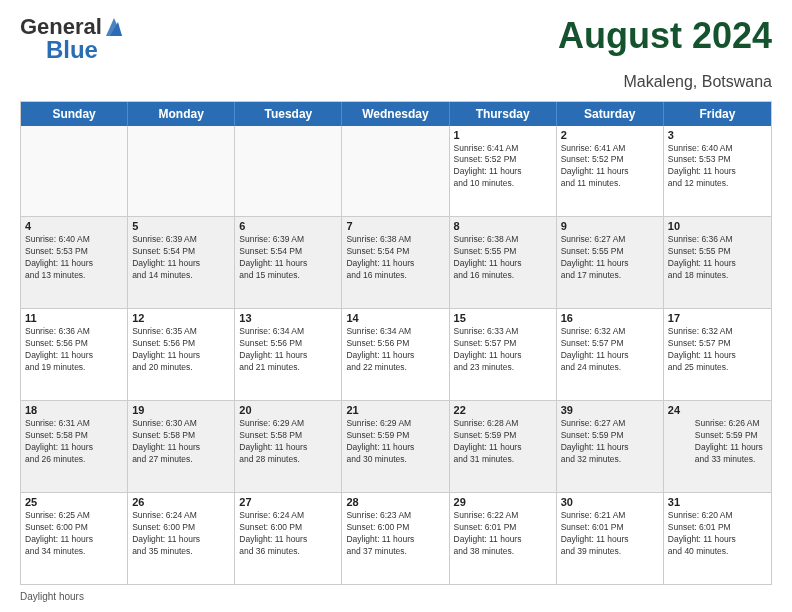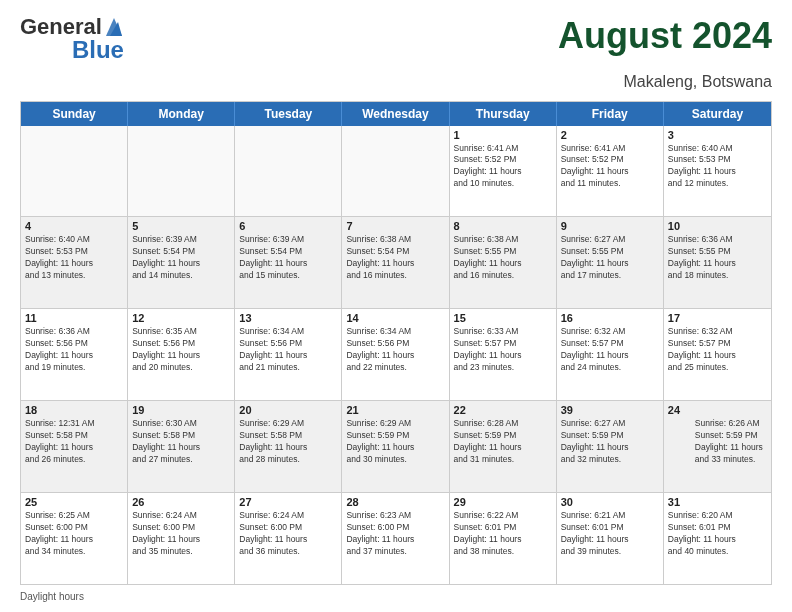--- a/index.html
+++ b/index.html
@@ -19,21 +19,21 @@
     }
     .header {
       display: flex;
       justify-content: space-between;
       align-items: flex-start;
       margin-bottom: 10px;
     }
     .logo {
       display: flex;
       flex-direction: column;
-      align-items: flex-end;
+      align-items: center;
     }
     .logo-text {
       display: flex;
       align-items: center;
       font-size: 22px;
       font-weight: bold;
       color: #333;
       line-height: 1;
     }
     .logo-general { color: #333; }
@@ -143,22 +143,22 @@
     </div>
   </div>
 
   <div class="calendar">
     <div class="cal-header" id="cal-header-row">
         <div class="cal-header-cell">Sunday</div>
         <div class="cal-header-cell">Monday</div>
         <div class="cal-header-cell">Tuesday</div>
         <div class="cal-header-cell">Wednesday</div>
         <div class="cal-header-cell">Thursday</div>
+        <div class="cal-header-cell">Saturday</div>
         <div class="cal-header-cell">Friday</div>
-        <div class="cal-header-cell">Saturday</div>
       </div>
     <div class="cal-body" id="cal-body">
         <div class="cal-row">
           <div class="cal-cell empty"></div>
           <div class="cal-cell empty"></div>
           <div class="cal-cell empty"></div>
           <div class="cal-cell empty"></div>
           <div class="cal-cell">
             <span class="day-num">1</span>
             <div class="day-info" style="white-space: pre-line;">Sunrise: 6:41 AM
@@ -279,21 +279,21 @@
             <span class="day-num">17</span>
             <div class="day-info" style="white-space: pre-line;">Sunrise: 6:32 AM
 Sunset: 5:57 PM
 Daylight: 11 hours
 and 25 minutes.</div>
           </div>
         </div>
         <div class="cal-row">
           <div class="cal-cell shaded">
             <span class="day-num">18</span>
-            <div class="day-info" style="white-space: pre-line;">Sunrise: 12:31 AM
+            <div class="day-info" style="white-space: pre-line;">Sunrise: 6:31 AM
 Sunset: 5:58 PM
 Daylight: 11 hours
 and 26 minutes.</div>
           </div>
           <div class="cal-cell shaded">
             <span class="day-num">19</span>
             <div class="day-info" style="white-space: pre-line;">Sunrise: 6:30 AM
 Sunset: 5:58 PM
 Daylight: 11 hours
 and 27 minutes.</div>

